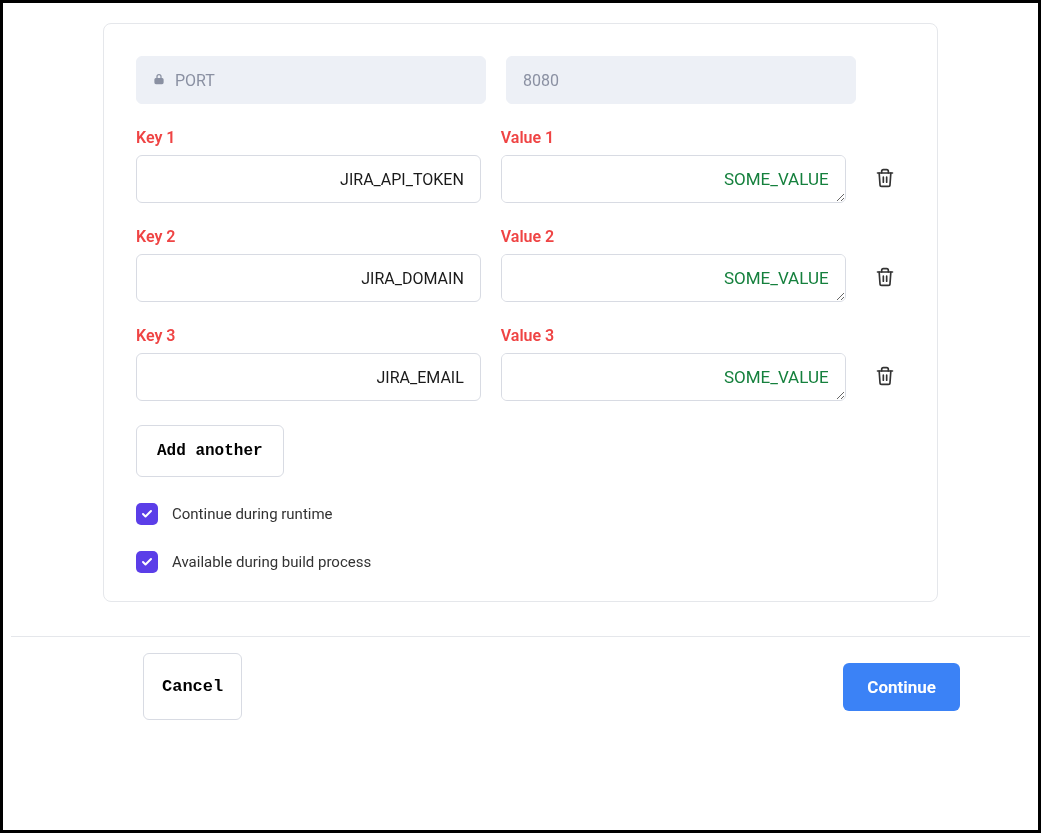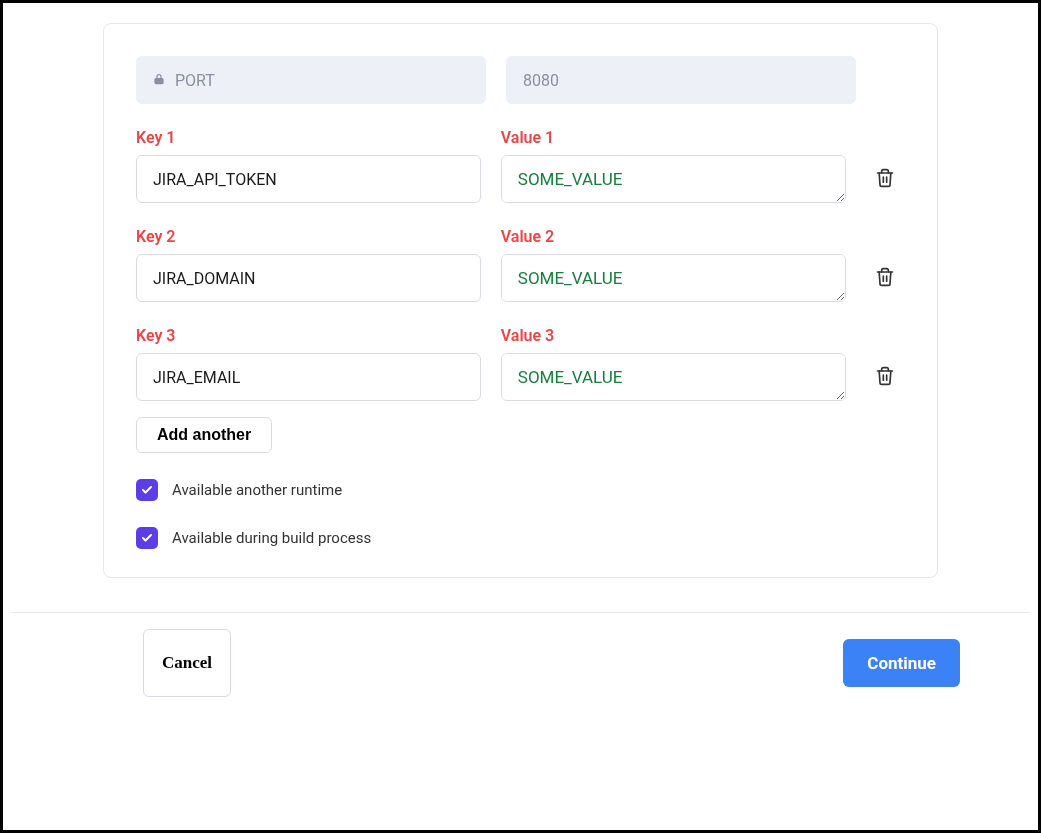--- a/index.html
+++ b/index.html
@@ -51,20 +51,21 @@
     .input, .disabled-input {
       height: 48px;
       border: 1px solid #d8dbe3;
       border-radius: 6px;
       padding: 0 16px;
       font-size: 16px;
       font-family: inherit;
       color: #1a1a1a;
       background: #fff;
       width: 100%;
+      text-align: right;
     }
     .disabled-input {
       background: #edf0f6;
       color: #8a90a2;
       display: flex;
       align-items: center;
       gap: 10px;
       border: 1px solid #edf0f6;
     }
     .lock-icon { color: #8a90a2; }
@@ -84,25 +85,26 @@
       cursor: pointer;
       display: flex;
       align-items: center;
       justify-content: center;
       color: #333;
     }
     .add-btn {
       border: 1px solid #d8dbe3;
       background: #fff;
       border-radius: 6px;
-      padding: 8px 20px;
+      padding: 16px 20px;
       font-size: 16px;
       font-weight: 600;
       cursor: pointer;
-      font-family: Liberation Sans, sans-serif;
+      font-family: Liberation Mono, monospace;
+      margin-top: 8px;
     }
     .checkbox-row {
       display: flex;
       align-items: center;
       gap: 14px;
       margin-top: 26px;
     }
     .checkbox {
       width: 22px;
       height: 22px;
@@ -127,21 +129,21 @@
       padding-right: 70px;
     }
     .cancel-btn {
       border: 1px solid #d8dbe3;
       background: #fff;
       border-radius: 6px;
       padding: 23px 18px;
       font-size: 17px;
       font-weight: 600;
       cursor: pointer;
-      font-family: Liberation Serif, serif;
+      font-family: Liberation Mono, monospace;
     }
     .continue-btn {
       border: none;
       background: #3b82f6;
       color: #fff;
       border-radius: 6px;
       padding: 14px 24px;
       font-size: 17px;
       font-weight: 700;
       cursor: pointer;
@@ -240,21 +242,21 @@
   </div>
 
   <button class="add-btn">Add another</button>
 
   <div class="checkbox-row">
     <div class="checkbox">
       <svg width="12" height="12" viewBox="0 0 24 24" fill="none" stroke-width="4" stroke-linecap="round" stroke-linejoin="round">
           <polyline points="20 6 9 17 4 12"></polyline>
         </svg>
     </div>
-    <span class="checkbox-label">Available another runtime</span>
+    <span class="checkbox-label">Continue during runtime</span>
   </div>
 
   <div class="checkbox-row">
     <div class="checkbox">
       <svg width="12" height="12" viewBox="0 0 24 24" fill="none" stroke-width="4" stroke-linecap="round" stroke-linejoin="round">
           <polyline points="20 6 9 17 4 12"></polyline>
         </svg>
     </div>
     <span class="checkbox-label">Available during build process</span>
   </div>

